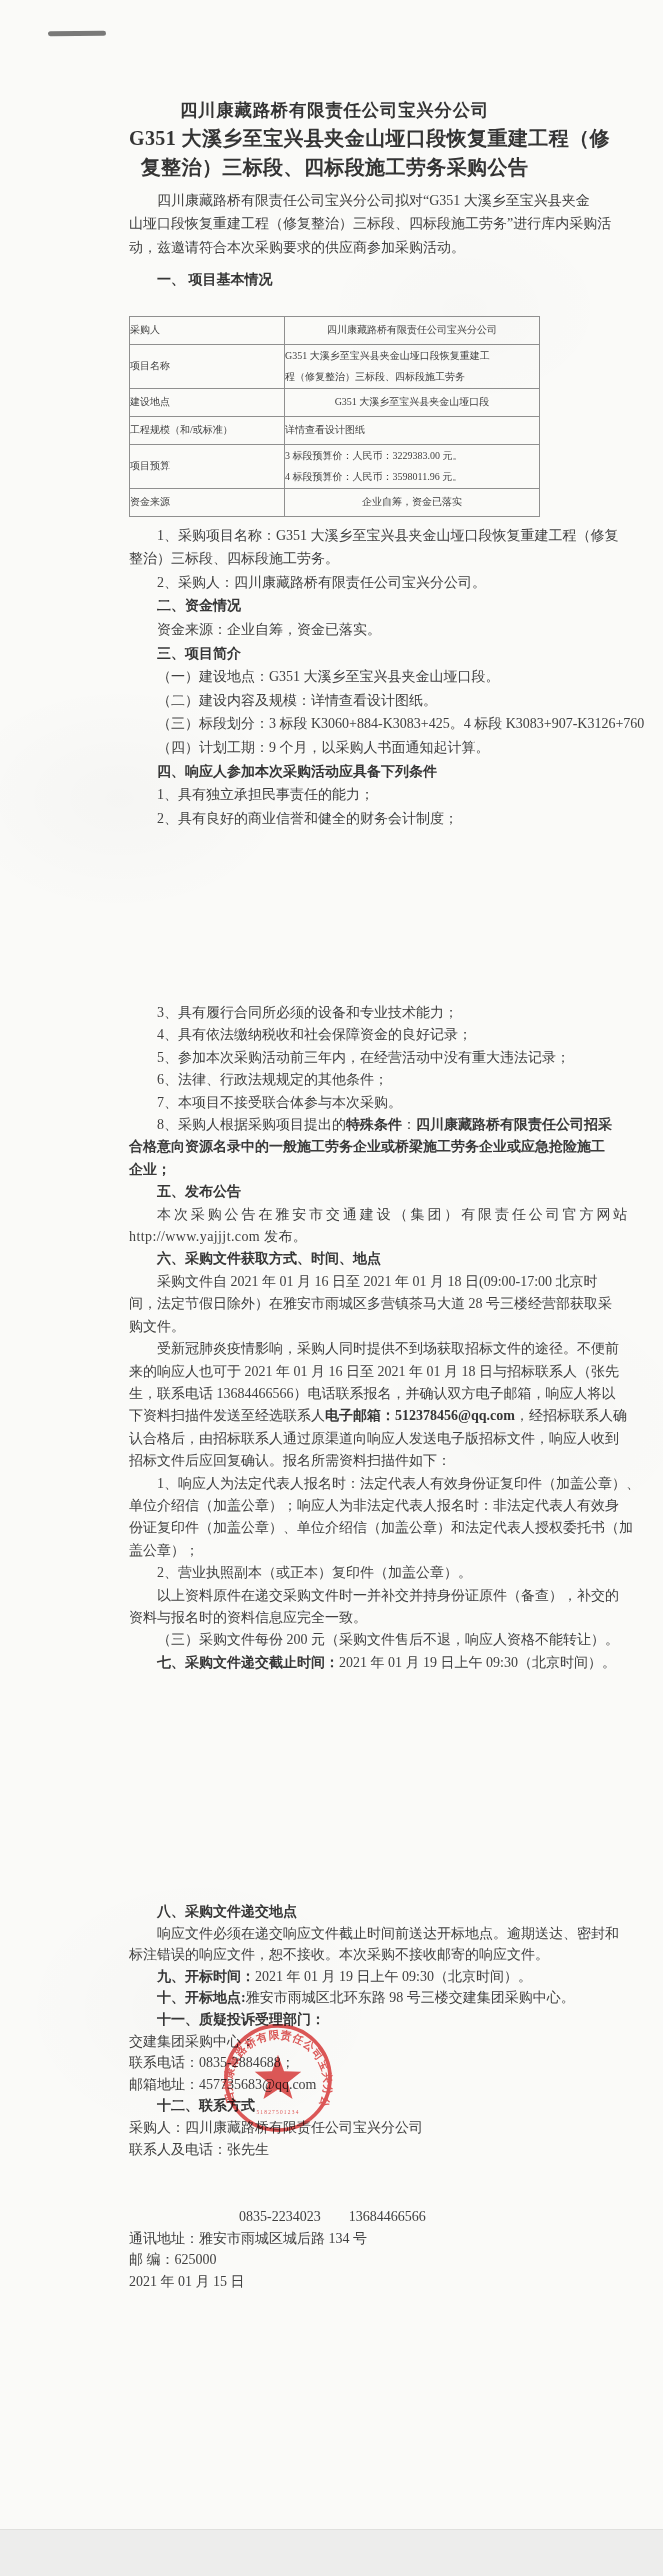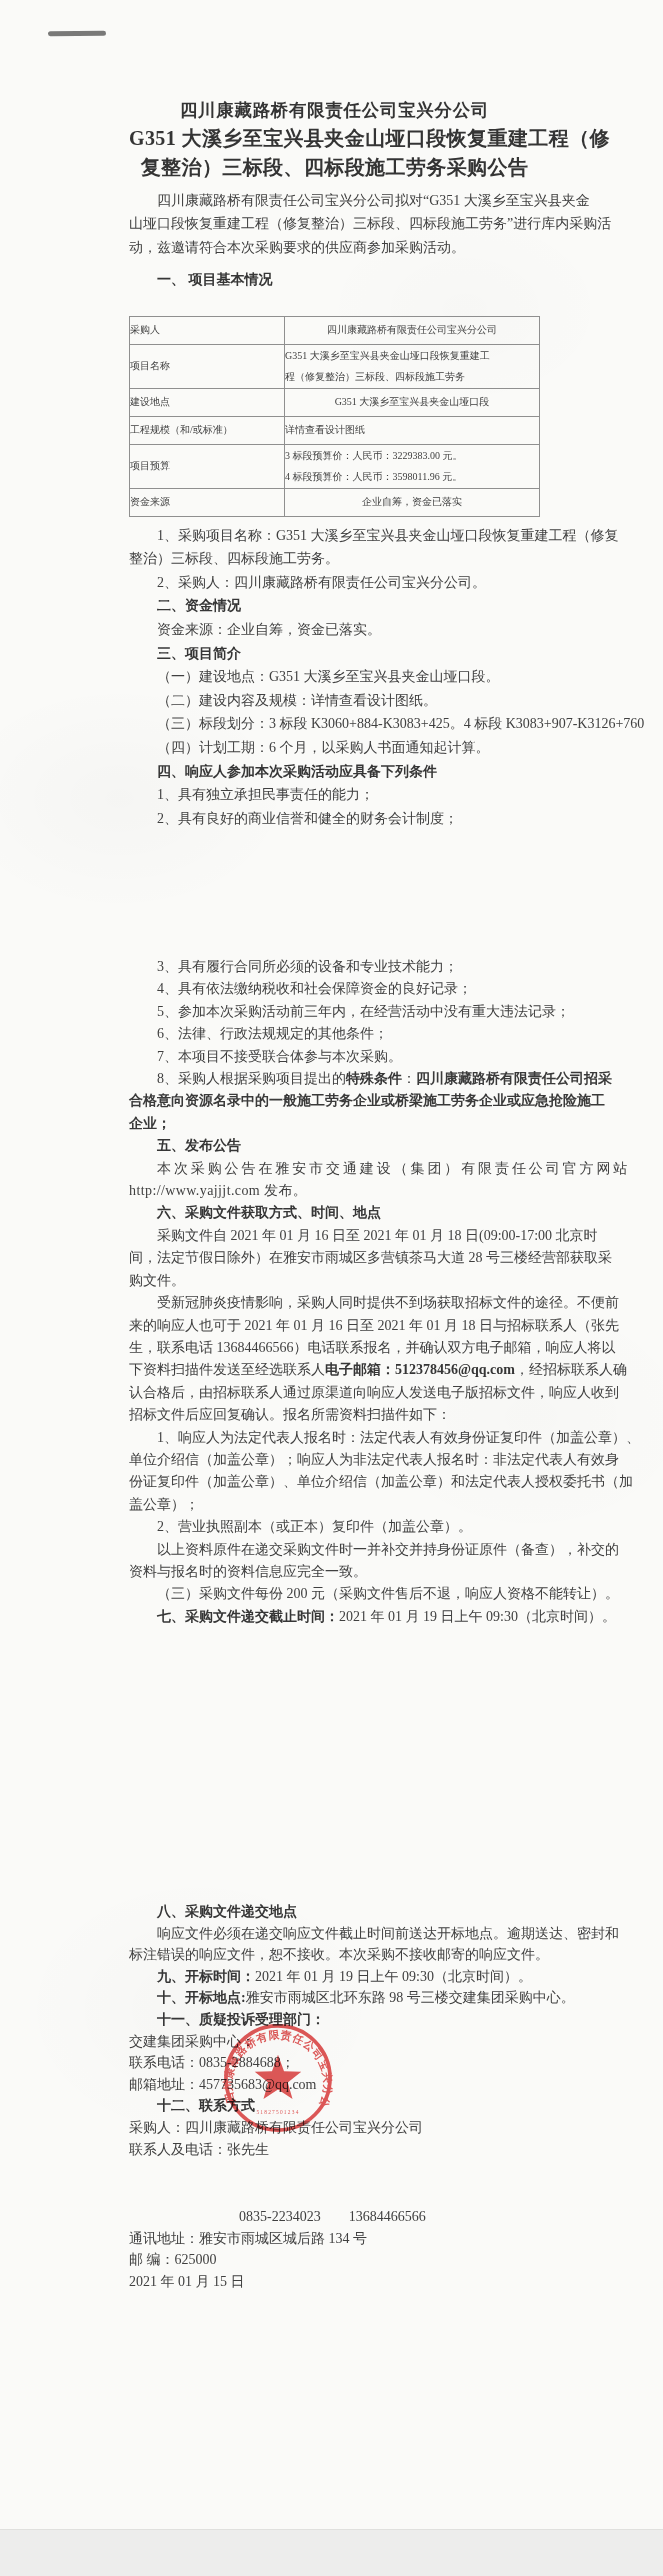--- a/index.html
+++ b/index.html
@@ -16,21 +16,21 @@
       radial-gradient(ellipse 265px 199px at 30% 78%, rgba(0,0,0,0.016), transparent 70%),
       radial-gradient(ellipse 249px 183px at 80% 55%, rgba(0,0,0,0.012), transparent 70%),
       #fafaf8;
     color:#404040;
   }
   .bottom-strip{position:absolute;left:0;right:0;bottom:0;height:46px;background:#ededec;border-top:0.8px solid #e0e0de;}
   .top-streak{position:absolute;left:48px;top:31px;width:58px;height:5px;background:#4d4d4d;opacity:.75;border-radius:2.5px;transform:rotate(-.6deg);}
 
   .col{position:absolute;left:129px;width:411px;}
   #page1-col{top:96px;}
-  #page2-col{top:956px;}
+  #page2-col{top:1002px;}
   #page3-col{top:1901px;}
 
   .title-line{font-weight:bold;color:#343434;text-align:center;white-space:nowrap;}
   .t1{font-size:17.4px;line-height:28px;letter-spacing:0.8px;}
   .t2{font-size:20px;line-height:29px;letter-spacing:0.4px;}
 
   .ln{font-size:14px;line-height:23.6px;white-space:nowrap;}
   #page2-col .ln{line-height:22.4px;}
   #page3-col .ln{line-height:21.6px;}
   .ind{text-indent:2em;}
@@ -116,21 +116,21 @@
 
     <div class="ln ind mt-s">1、采购项目名称：G351 大溪乡至宝兴县夹金山垭口段恢复重建工程（修复</div>
     <div class="ln">整治）三标段、四标段施工劳务。</div>
     <div class="ln ind">2、采购人：四川康藏路桥有限责任公司宝兴分公司。</div>
     <div class="ln ind hd">二、资金情况</div>
     <div class="ln ind">资金来源：企业自筹，资金已落实。</div>
     <div class="ln ind hd">三、项目简介</div>
     <div class="ln ind">（一）建设地点：G351 大溪乡至宝兴县夹金山垭口段。</div>
     <div class="ln ind">（二）建设内容及规模：详情查看设计图纸。</div>
     <div class="ln ind">（三）标段划分：3 标段 K3060+884-K3083+425。4 标段 K3083+907-K3126+760</div>
-    <div class="ln ind">（四）计划工期：6 个月，以采购人书面通知起计算。</div>
+    <div class="ln ind">（四）计划工期：9 个月，以采购人书面通知起计算。</div>
     <div class="ln ind hd">四、响应人参加本次采购活动应具备下列条件</div>
     <div class="ln ind">1、具有独立承担民事责任的能力；</div>
     <div class="ln ind">2、具有良好的商业信誉和健全的财务会计制度；</div>
   </div>
 
   <div class="col" id="page2-col">
     <div class="ln ind">3、具有履行合同所必须的设备和专业技术能力；</div>
     <div class="ln ind">4、具有依法缴纳税收和社会保障资金的良好记录；</div>
     <div class="ln ind">5、参加本次采购活动前三年内，在经营活动中没有重大违法记录；</div>
     <div class="ln ind">6、法律、行政法规规定的其他条件；</div>

